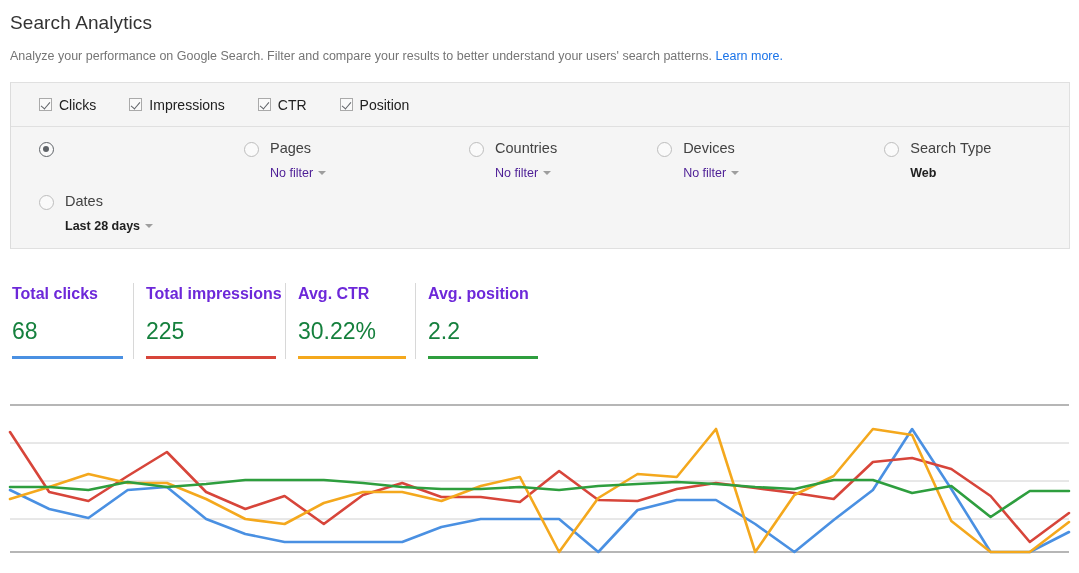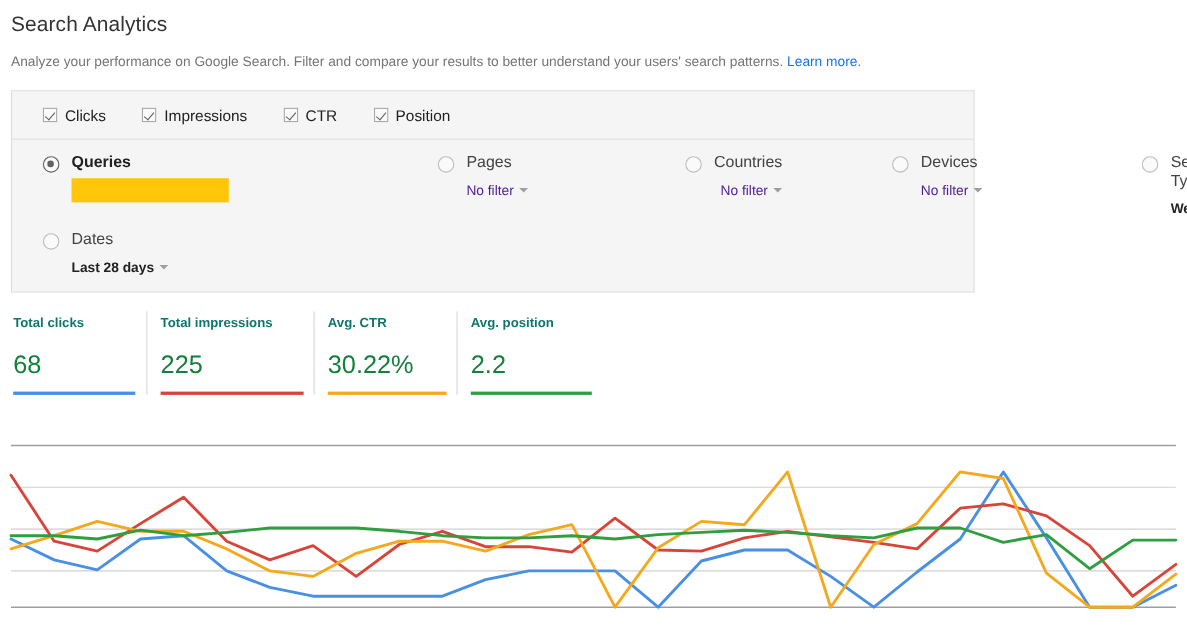--- a/index.html
+++ b/index.html
@@ -38,21 +38,21 @@
     color: #1a73e8;
     text-decoration: none;
     text-align: right;
   }
 
   
   .filter-panel {
     position: absolute;
     left: 10px;
     top: 82px;
-    width: 876px;
+    width: 1060px;
     background: #f5f5f5;
     border: 1px solid #e0e0e0;
     border-left: 1px solid #dcdcdc;
     box-sizing: border-box;
   }
   .metrics-row {
     display: flex;
     align-items: center;
     padding: 9px 0 9px 28px;
     border-bottom: 1px solid #e0e0e0;
@@ -177,23 +177,23 @@
   }
   .summary-card {
     position: relative;
     padding: 0 0 0 12px;
     box-sizing: border-box;
   }
   .summary-card + .summary-card {
     border-left: 1px solid #d8d8d8;
   }
   .summary-label {
-    font-size: 12px;
+    font-size: 16px;
     font-weight: bold;
-    color: #0f766e;
+    color: #6d28d9;
     line-height: 15px;
     padding-top: 3px;
   }
   .summary-value {
     font-size: 23px;
     color: #15803d;
     line-height: 28px;
     margin-top: 16px;
     font-weight: 400;
   }
@@ -243,33 +243,29 @@
       <div class="metric-check">
         <span class="checkbox-glyph"></span>
         <span class="metric-check-label">Position</span>
       </div>
     </div>
 
   <div class="dimensions-wrap">
     <div class="dim-row" id="dim-row-1">
         <div class="dim-item" style="margin-left: 0px;">
           <span class="radio-glyph selected"></span>
-          <div class="dim-body">
-            <div class="dim-label active">Queries</div>
-            <div class="highlight-box" style="background: rgb(255, 198, 10);"></div>
-          </div>
         </div>
         <div class="dim-item" style="margin-left: 190px;">
           <span class="radio-glyph"></span>
           <div class="dim-body">
             <div class="dim-label">Pages</div>
             <div class="dim-filter"><span>No filter</span><span class="caret"></span></div>
           </div>
         </div>
-        <div class="dim-item" style="margin-left: 143px; text-align: right;">
+        <div class="dim-item" style="margin-left: 143px;">
           <span class="radio-glyph"></span>
           <div class="dim-body">
             <div class="dim-label">Countries</div>
             <div class="dim-filter"><span>No filter</span><span class="caret"></span></div>
           </div>
         </div>
         <div class="dim-item" style="margin-left: 100px;">
           <span class="radio-glyph"></span>
           <div class="dim-body">
             <div class="dim-label">Devices</div>

